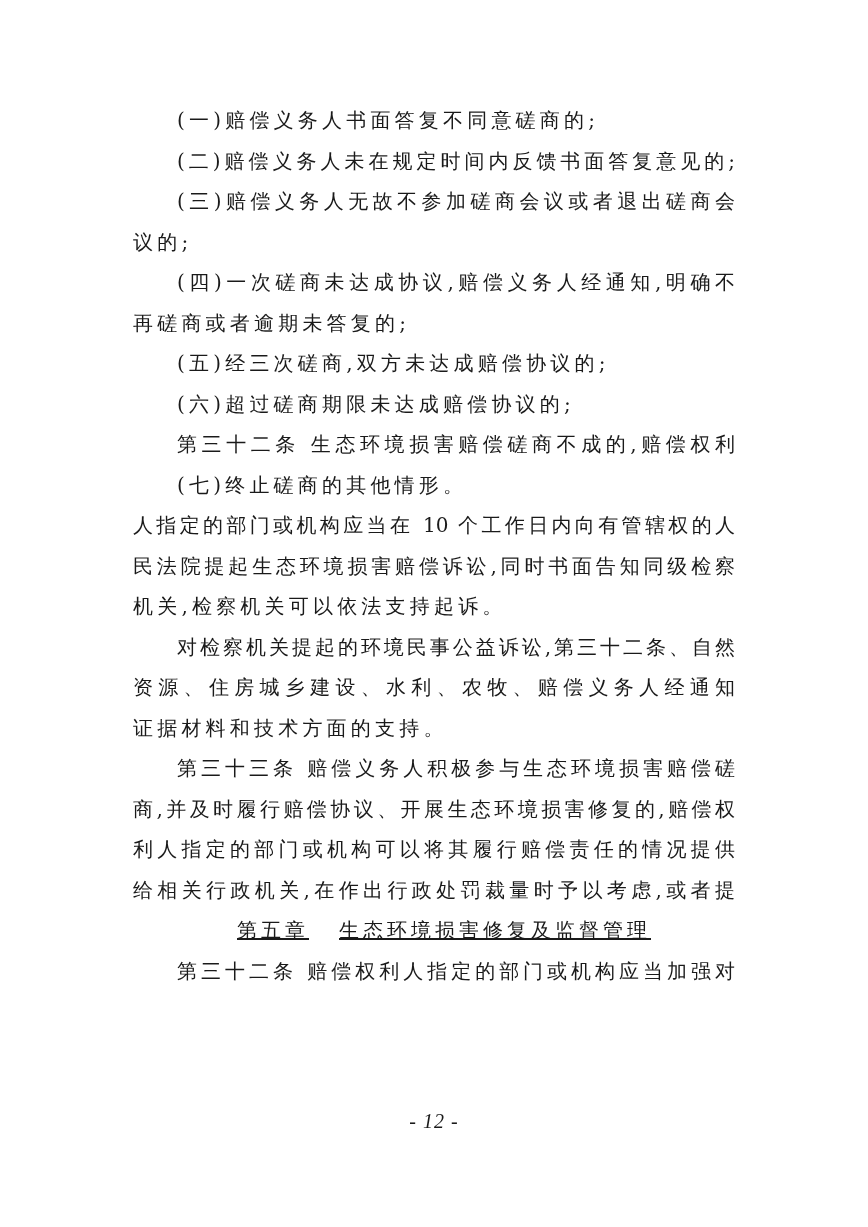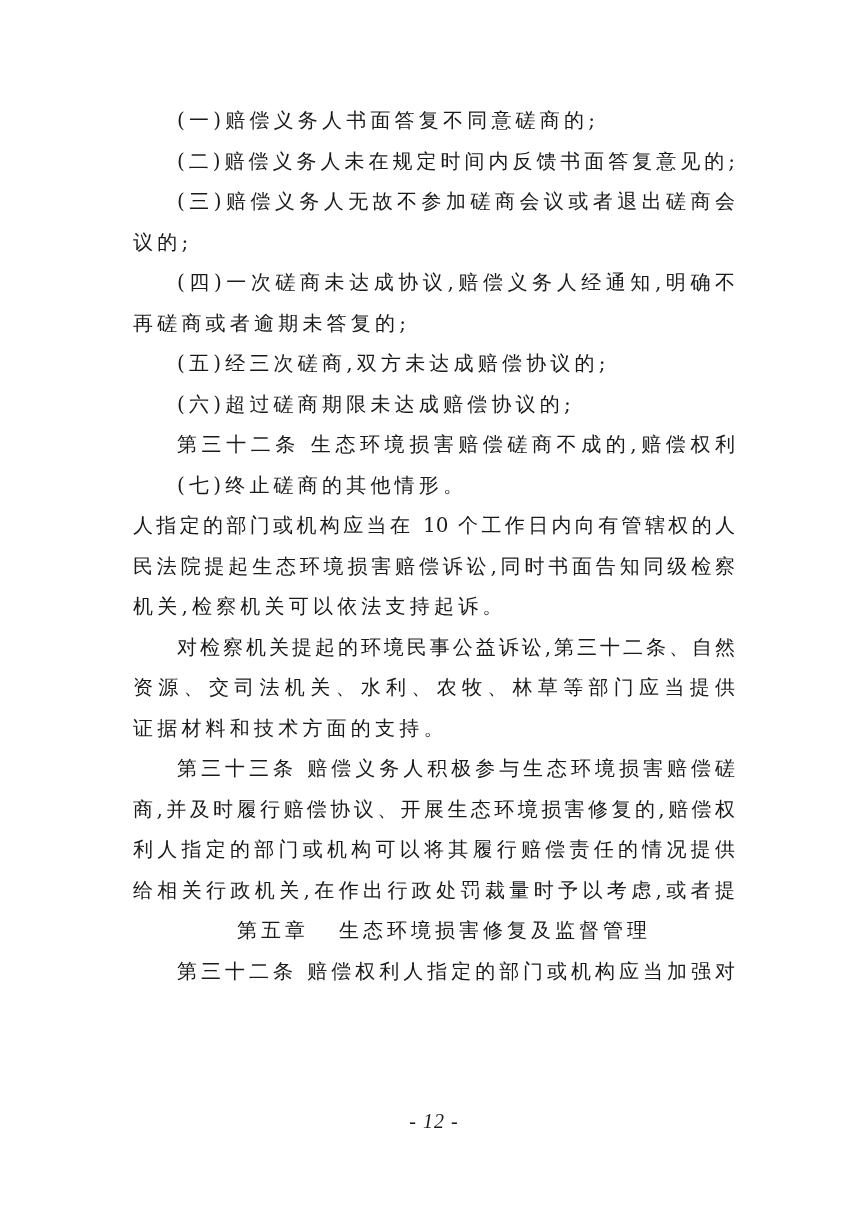--- a/index.html
+++ b/index.html
@@ -33,20 +33,21 @@
     }
     .justify {
       text-align: justify;
       text-align-last: justify;
       letter-spacing: 0;
     }
     .heading {
       text-align: left;
       padding-left: 104px;
       letter-spacing: 4px;
+      text-decoration: underline;
     }
     .heading .gap {
       display: inline-block;
       width: 30px;
     }
     .page-number {
       position: absolute;
       left: 0;
       width: 868px;
       top: 1110px;
@@ -69,21 +70,21 @@
   <div class="line indent justify">(四)一次磋商未达成协议,赔偿义务人经通知,明确不</div>
   <div class="line">再磋商或者逾期未答复的;</div>
   <div class="line indent">(五)经三次磋商,双方未达成赔偿协议的;</div>
   <div class="line indent">(六)超过磋商期限未达成赔偿协议的;</div>
   <div class="line indent justify">第三十二条  生态环境损害赔偿磋商不成的,赔偿权利</div>
   <div class="line indent">(七)终止磋商的其他情形。</div>
   <div class="line justify">人指定的部门或机构应当在 10 个工作日内向有管辖权的人</div>
   <div class="line justify">民法院提起生态环境损害赔偿诉讼,同时书面告知同级检察</div>
   <div class="line">机关,检察机关可以依法支持起诉。</div>
   <div class="line indent justify">对检察机关提起的环境民事公益诉讼,第三十二条、自然</div>
-  <div class="line justify">资源、交司法机关、水利、农牧、林草等部门应当提供</div>
+  <div class="line justify">资源、住房城乡建设、水利、农牧、赔偿义务人经通知</div>
   <div class="line">证据材料和技术方面的支持。</div>
   <div class="line indent justify">第三十三条 赔偿义务人积极参与生态环境损害赔偿磋</div>
   <div class="line justify">商,并及时履行赔偿协议、开展生态环境损害修复的,赔偿权</div>
   <div class="line justify">利人指定的部门或机构可以将其履行赔偿责任的情况提供</div>
   <div class="line justify">给相关行政机关,在作出行政处罚裁量时予以考虑,或者提</div>
   <div class="line heading">
     <span>第五章</span><span class="gap"></span><span>生态环境损害修复及监督管理</span>
   </div>
   <div class="line indent justify">第三十二条 赔偿权利人指定的部门或机构应当加强对</div>
 </div>

